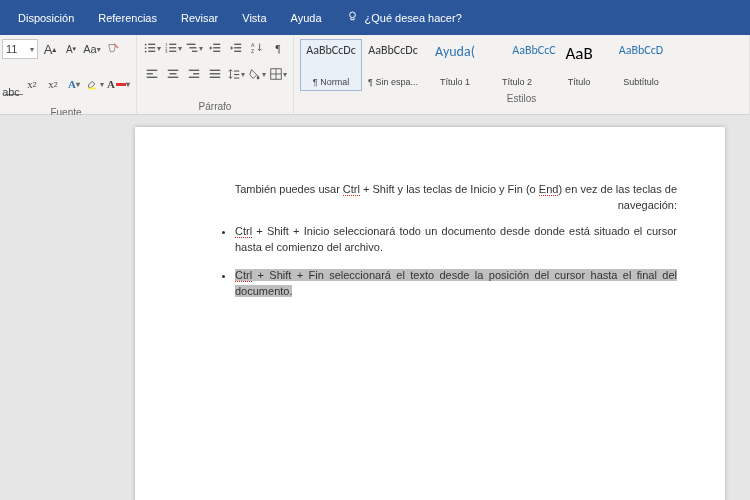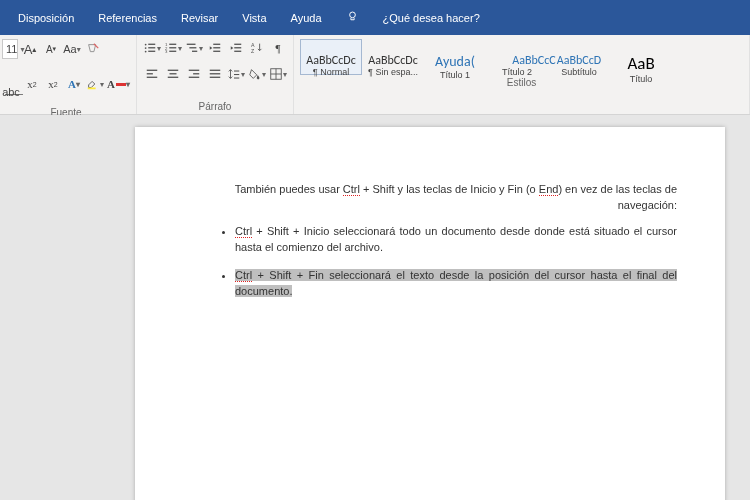--- a/index.html
+++ b/index.html
@@ -3,21 +3,21 @@
 <meta charset="utf-8">
 <style>
   * { box-sizing: border-box; margin: 0; padding: 0; font-family: "Segoe UI", Tahoma, sans-serif; }
   body { width: 750px; height: 500px; background: #e6e6e6; overflow: hidden; }
 
   .tabbar {
     background: #2b579a; height: 35px; display: flex; align-items: center;
     padding-left: 6px; color: #fff; font-size: 11px;
   }
   .tabbar .tab { padding: 4px 12px; cursor: pointer; }
-  .tell-me { display: flex; align-items: center; padding-left: 12px; gap: 24px; }
+  .tell-me { display: flex; align-items: center; padding-left: 12px; gap: 6px; }
   .tell-me svg { width: 13px; height: 13px; }
 
   .ribbon {
     background: #f3f2f1; height: 80px; border-bottom: 1px solid #d4d4d4;
     display: flex; align-items: stretch; font-size: 11px; color: #444;
   }
   .group { border-right: 1px solid #e1e1e1; padding: 4px 6px 0 6px; display: flex; flex-direction: column; }
   .group-body { flex: 1; display: flex; gap: 4px; }
   .group-label { text-align: center; font-size: 10px; color: #666; padding: 2px 0; }
 
@@ -25,21 +25,21 @@
   .combo { border:1px solid #c8c8c8; background:#fff; font-size:11px; padding:1px 3px; height:20px; display:flex; align-items:center; justify-content:space-between; }
   .combo .chev { margin-left:3px; }
   .btn-sm { min-width:18px; height:18px; display:flex; align-items:center; justify-content:center; cursor:pointer; font-family: "Times New Roman", serif; }
   .col { display:flex; flex-direction:column; gap:4px; }
 
   .para-group .row { display:flex; gap:3px; margin-bottom:4px; }
 
   .styles-group { flex:1; min-width:0; }
   .styles-body { display:flex; gap:0; align-items:stretch; }
   .style-tile {
-    width:62px; height:36px; border:1px solid transparent; padding:13px 2px;
+    width:62px; height:52px; border:1px solid transparent; padding:3px 2px;
     display:flex; flex-direction:column; align-items:center; justify-content:space-between;
     cursor:pointer; font-size:9px; color:#444;
   }
   .style-tile.active { border:1px solid #a5b8d1; background:#eaf0f8; }
   .style-preview { font-family: Calibri, sans-serif; color:#333; }
   .style-preview.heading { color:#2e74b5; }
   .style-preview.title { color:#000; font-size:17px; }
 
   .canvas-area { position:relative; height: calc(500px - 24px - 80px); background:#e6e6e6; overflow:hidden; }
   .page {
@@ -75,21 +75,21 @@
     </span>
     <span>¿Qué desea hacer?</span>
   </div>
 </div>
 
 <div class="ribbon">
 
   <div class="group font-group" style="padding-left:2px;">
     <div class="group-body col">
       <div class="row">
-        <div class="combo" style="width:16px;">
+        <div class="combo" style="width:36px;">
           <span>11</span>
           <span class="chev drop">▾</span>
         </div>
         <div class="btn-sm" style="font-size:13px;">
             <span>A</span>
             <span style="font-size:8px;vertical-align:super;">▴</span>
           </div>
         <div class="btn-sm" style="font-size:10px;">
             <span>A</span>
             <span style="font-size:7px;vertical-align:super;">▾</span>
@@ -251,26 +251,26 @@
       </div>
       <div class="style-tile">
         <div class="style-preview heading" style="font-size:14px;">Ayuda(</div>
         <div>Título 1</div>
       </div>
       <div class="style-tile">
         <div class="style-preview heading" style="font-size:12px;margin-left:34px;">AaBbCcC</div>
         <div>Título 2</div>
       </div>
       <div class="style-tile">
+        <div class="style-preview title">AaB</div>
+        <div>Título</div>
+      </div>
+      <div class="style-tile">
         <div class="style-preview heading" style="font-size:12px;">AaBbCcD</div>
         <div>Subtítulo</div>
-      </div>
-      <div class="style-tile">
-        <div class="style-preview title">AaB</div>
-        <div>Título</div>
       </div>
     </div>
     <div class="group-label">Estilos</div>
   </div>
 </div>
 
 <div class="canvas-area">
   <div class="page">
     <p>
       <span>También puedes usar </span><span class="err">Ctrl</span><span> + Shift y las teclas de Inicio y Fin (o </span><span class="err">End</span><span>) en vez de las teclas de navegación:</span>

